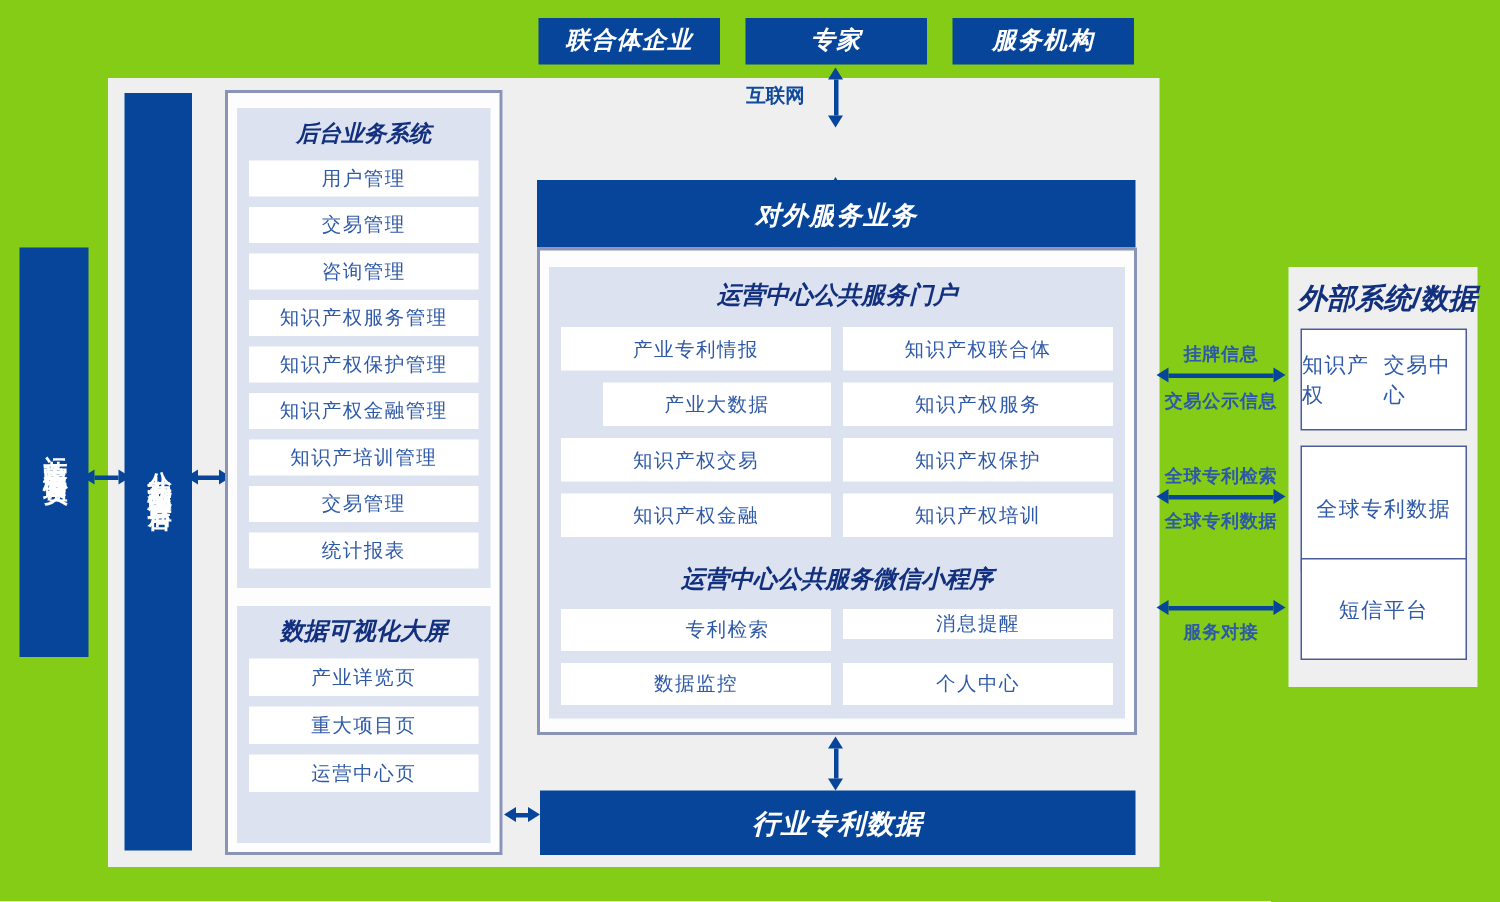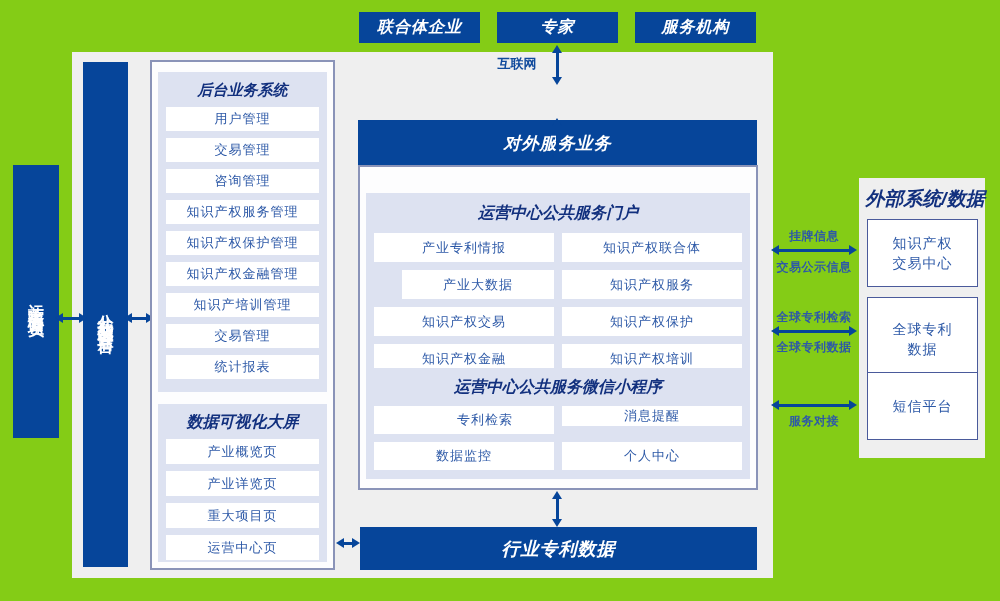--- a/index.html
+++ b/index.html
@@ -44,21 +44,21 @@
   .vlist{display:flex;flex-direction:column;gap:7px;margin-top:5px;}
   .grid2{display:grid;grid-template-columns:1fr 1fr;gap:8px;margin-top:6px;}
 
   
   .ext-title{
     left:859px;top:186px;width:132px;text-align:center;font-weight:bold;font-style:italic;
     color:#12307e;font-size:19px;
   }
   .ext-box{
     background:#ffffff;border:1px solid #4a5a9b;box-sizing:border-box;color:#2d59a7;
-    display:flex;flex-direction:column;align-items:center;justify-content:center;
+    display:flex;flex-direction:row;align-items:center;justify-content:center;
     font-size:14px;line-height:1.45;letter-spacing:1px;
     left:867px;width:111px;
   }
 
   
   .conn-label{
     left:768px;width:92px;text-align:center;font-size:12px;font-weight:bold;color:#2d59a7;
     letter-spacing:0.5px;
   }
   .inet-label{
@@ -132,30 +132,29 @@
         <div class="item" style="height:24px;">知识产权保护管理</div>
         <div class="item" style="height:24px;">知识产权金融管理</div>
         <div class="item" style="height:24px;">知识产培训管理</div>
         <div class="item" style="height:24px;">交易管理</div>
         <div class="item" style="height:24px;">统计报表</div>
       </div>
     </div>
     <div class="abs section" style="left:6px;top:342px;width:169px;height:158px;">
       <div class="sec-title" style="font-size:16px;line-height:24px;">数据可视化大屏</div>
       <div class="vlist">
-        <div class="item" style="height:25px;">产业概览页</div>
         <div class="item" style="height:25px;">产业详览页</div>
         <div class="item" style="height:25px;">重大项目页</div>
         <div class="item" style="height:25px;">运营中心页</div>
       </div>
     </div>
   </div>
 
   <div class="abs panel" style="left:358px;top:165px;width:400px;height:325px;">
-    <div class="abs section" style="left:6px;top:26px;width:384px;height:214px;">
+    <div class="abs section" style="left:6px;top:11px;width:384px;height:214px;">
       <div class="sec-title" style="font-size:16px;line-height:28px;">运营中心公共服务门户</div>
       <div class="grid2">
         <div class="item" style="height:29px;">产业专利情报</div>
         <div class="item" style="height:29px;">知识产权联合体</div>
         <div class="item" style="height:29px;margin-left:28px;">产业大数据</div>
         <div class="item" style="height:29px;">知识产权服务</div>
         <div class="item" style="height:29px;">知识产权交易</div>
         <div class="item" style="height:29px;">知识产权保护</div>
         <div class="item" style="height:29px;">知识产权金融</div>
         <div class="item" style="height:29px;">知识产权培训</div>

